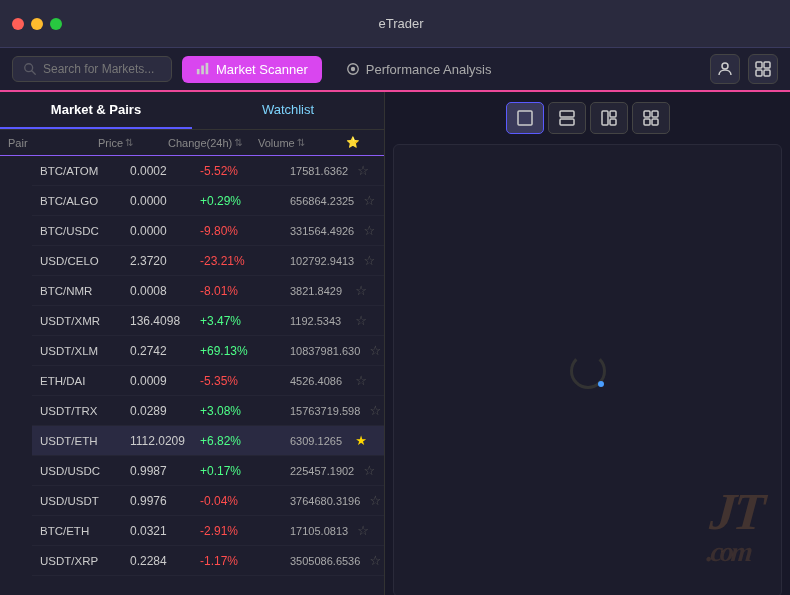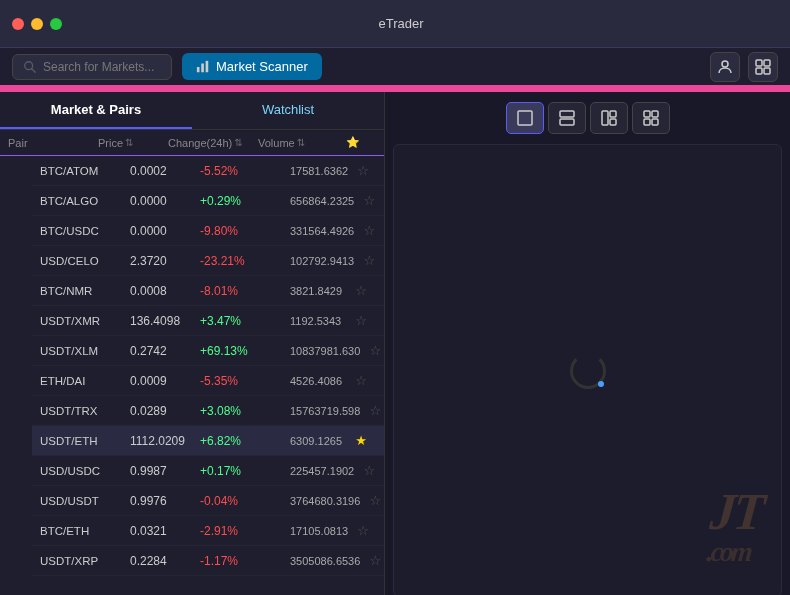--- a/index.html
+++ b/index.html
@@ -41,21 +41,21 @@
     .tl-green { background: #28c840; }
 
     
     .toolbar {
       height: 44px;
       background: #1e1e30;
       display: flex;
       align-items: center;
       padding: 0 12px;
       gap: 10px;
-      border-bottom: 7px solid #ec4899;
+      border-bottom: 2px solid #ec4899;
     }
     .search-box {
       display: flex;
       align-items: center;
       background: #2c2c40;
       border: 1px solid #444;
       border-radius: 6px;
       padding: 5px 10px;
       width: 160px;
       gap: 6px;
@@ -73,21 +73,21 @@
       gap: 6px;
       padding: 6px 14px;
       border-radius: 6px;
       font-size: 13px;
       cursor: pointer;
       border: none;
       outline: none;
       font-weight: 500;
     }
     .tab-btn.active {
-      background: #0369a1;
+      background: #d946ef;
       color: #fff;
     }
     .tab-btn.inactive {
       background: transparent;
       color: #aaa;
     }
     .toolbar-spacer { flex: 1; }
     .toolbar-icons {
       display: flex;
       gap: 8px;
@@ -302,20 +302,27 @@
     </svg>
     <span style="color:#777; font-size:12px;">Search for Markets...</span>
   </div>
   <button class="tab-btn active">
     <svg width="14" height="14" viewBox="0 0 16 16" fill="none">
       <rect x="1" y="8" width="3" height="6" fill="#ccc"></rect>
       <rect x="6" y="4" width="3" height="10" fill="#ccc"></rect>
       <rect x="11" y="1" width="3" height="13" fill="#ccc"></rect>
     </svg>
     <span>Market Scanner</span>
+  </button>
+  <button class="tab-btn inactive">
+    <svg width="14" height="14" viewBox="0 0 16 16" fill="none">
+      <circle cx="8" cy="8" r="6" stroke="#aaa" stroke-width="1.5"></circle>
+      <circle cx="8" cy="8" r="2.5" fill="#aaa"></circle>
+    </svg>
+    <span>Performance Analysis</span>
   </button>
   <div class="toolbar-spacer"></div>
   <div class="toolbar-icons">
     <div class="toolbar-icon-btn">
       <svg width="16" height="16" viewBox="0 0 16 16" fill="none">
         <circle cx="8" cy="5" r="3" stroke="#ccc" stroke-width="1.5"></circle>
         <path d="M2 14c0-3 2.7-5 6-5s6 2 6 5" stroke="#ccc" stroke-width="1.5"></path>
       </svg>
     </div>
     <div class="toolbar-icon-btn">

